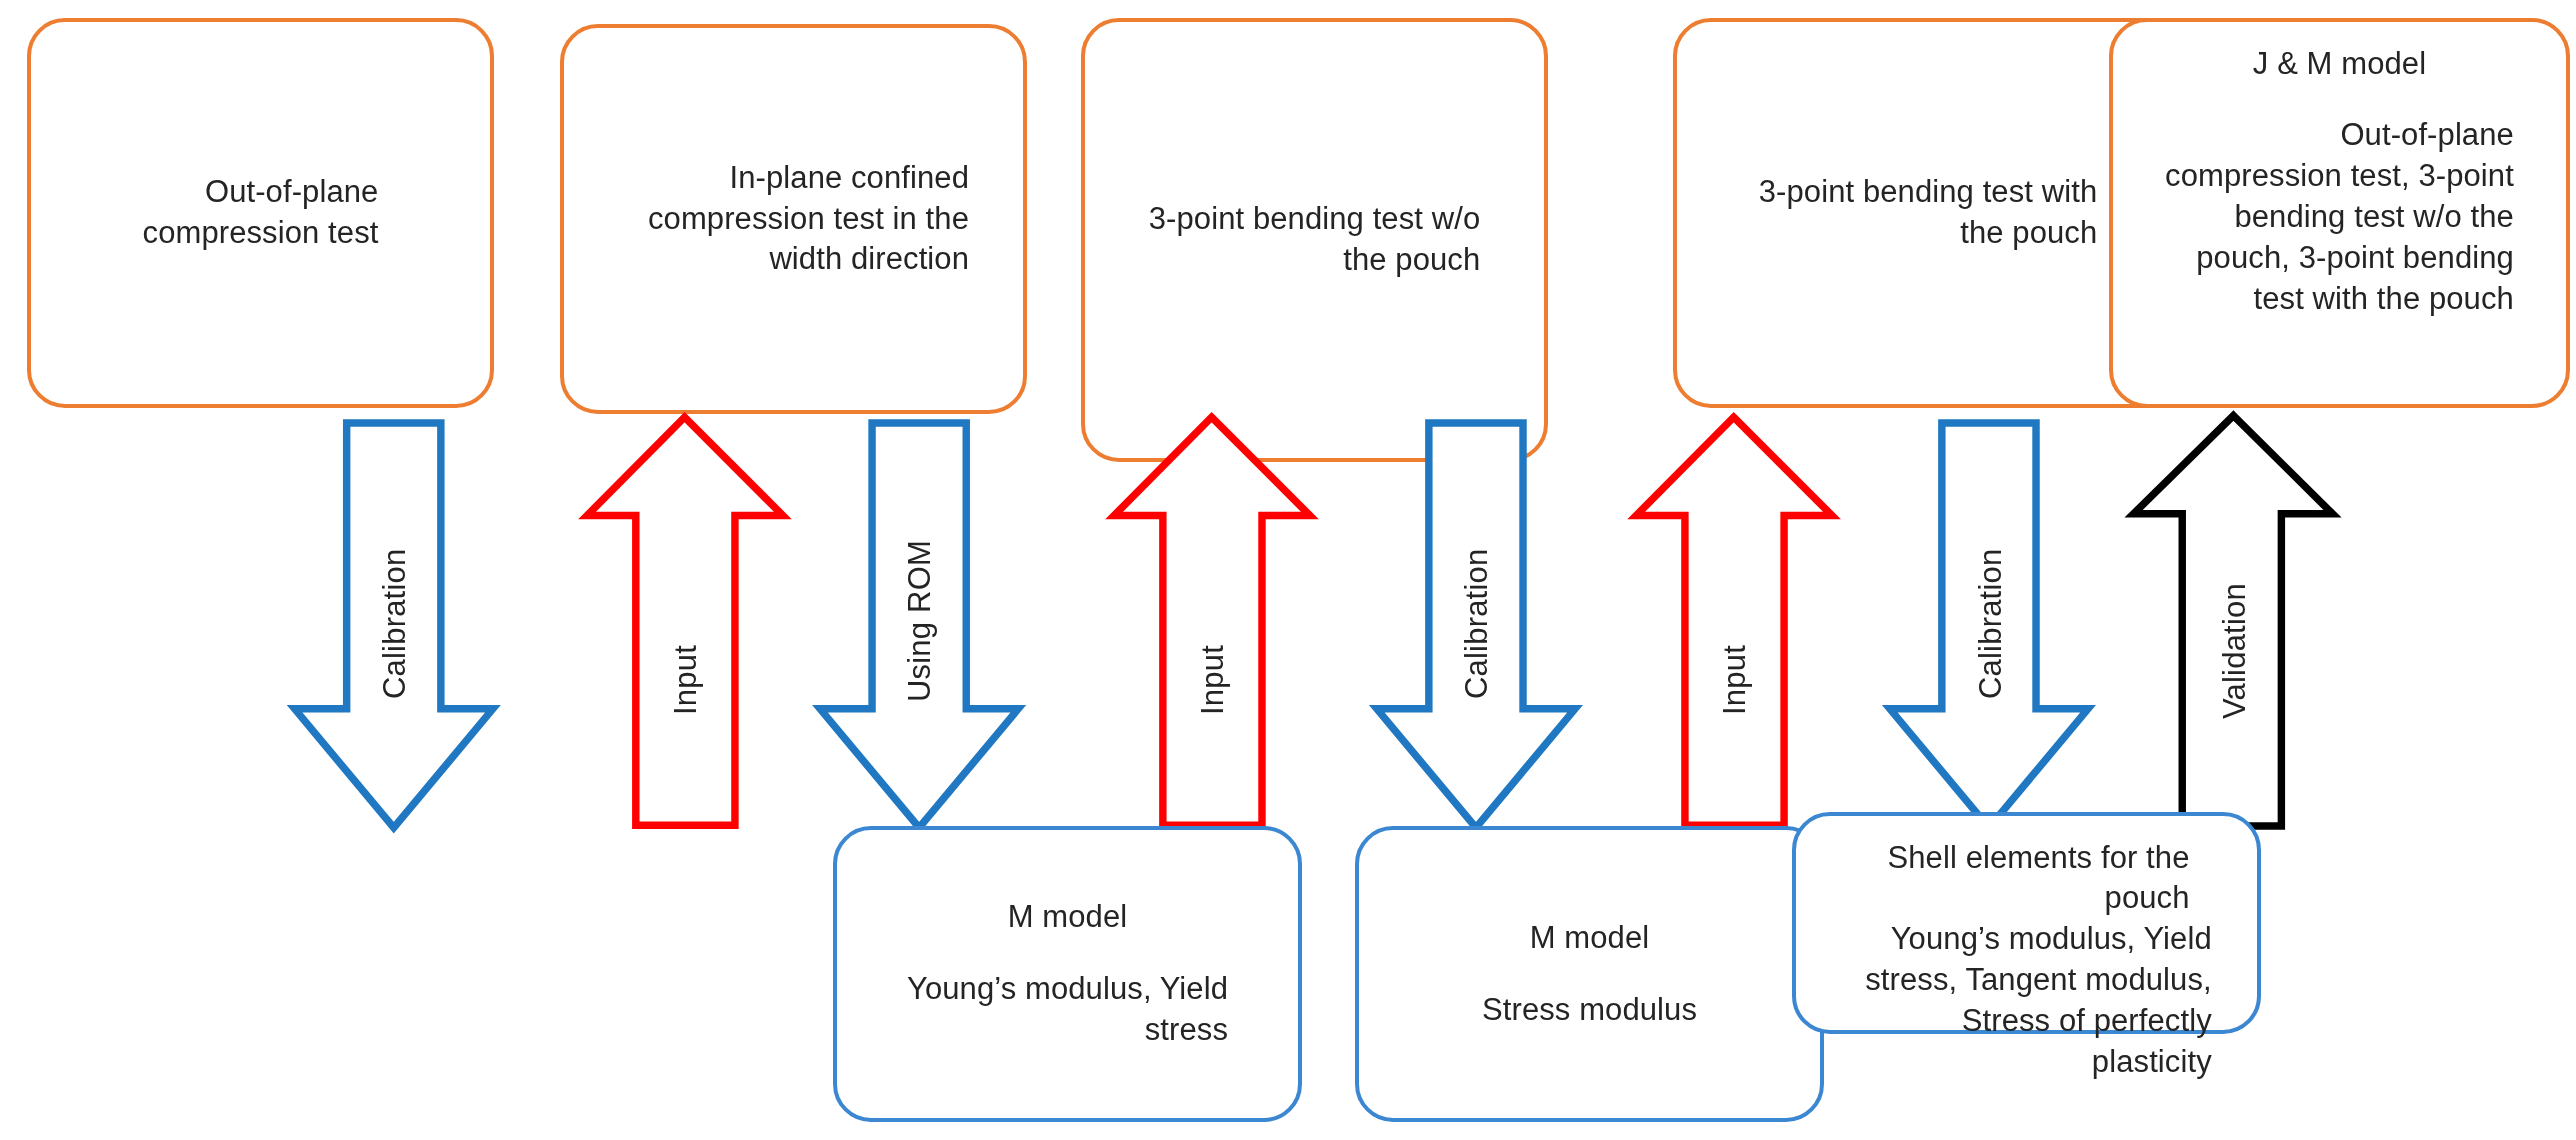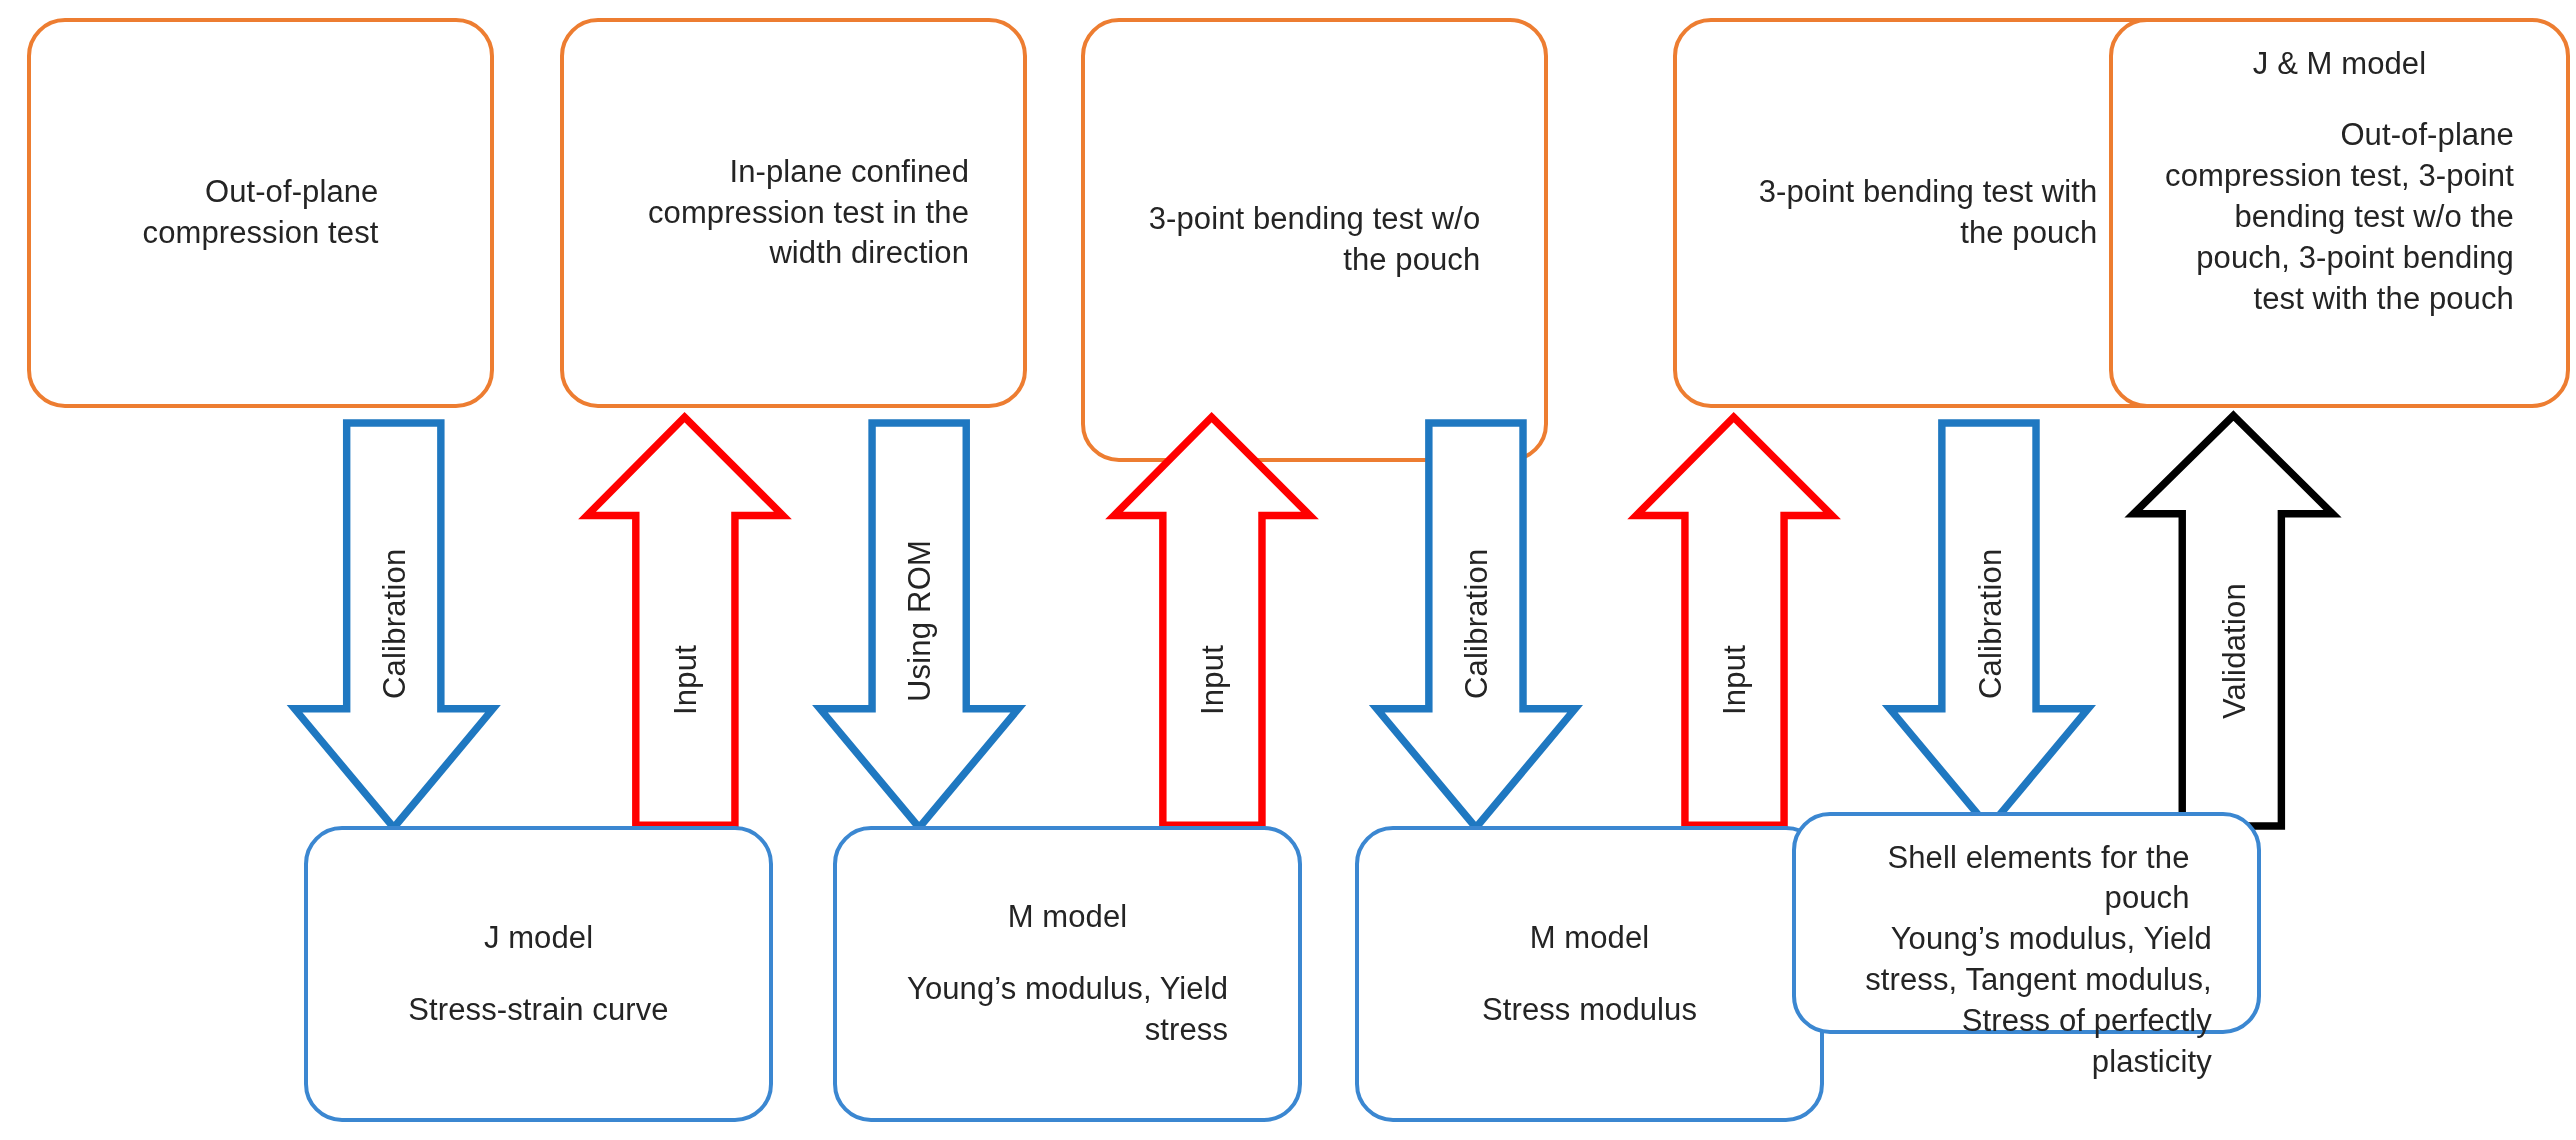--- a/index.html
+++ b/index.html
@@ -58,21 +58,21 @@
 </head>
 <body>
 
 <div id="stage">
 
   <div class="box box-top" style="left:27px;top:18px;width:467px;height:390px;">
     <div class="line">Out-of-plane
 compression test</div>
   </div>
 
-  <div class="box box-top" style="left:560px;top:18px;width:467px;height:390px;padding-left:30px;">
+  <div class="box box-top" style="left:560px;top:24px;width:467px;height:390px;padding-left:30px;">
     <div class="line">In-plane confined
 compression test in the
 width direction</div>
   </div>
 
   <div class="box box-top" style="left:1081px;top:18px;width:467px;height:444px;">
     <div class="line">3-point bending test w/o
 the pouch</div>
   </div>
 
@@ -112,25 +112,20 @@
 
   <div class="arrow-label" style="left:377px;top:517px;height:182px;">Calibration</div>
   <div class="arrow-label" style="left:668px;top:616px;height:99px;">Input</div>
   <div class="arrow-label" style="left:902px;top:512px;height:190px;">Using ROM</div>
   <div class="arrow-label" style="left:1195px;top:616px;height:99px;">Input</div>
   <div class="arrow-label" style="left:1459px;top:517px;height:182px;">Calibration</div>
   <div class="arrow-label" style="left:1717px;top:616px;height:99px;">Input</div>
   <div class="arrow-label" style="left:1973px;top:517px;height:182px;">Calibration</div>
   <div class="arrow-label" style="left:2217px;top:545px;height:174px;">Validation</div>
 
-  <div class="box box-bottom" style="left:304px;top:826px;width:469px;height:296px;">
-    <div class="line title">J model</div>
-    <div class="gap"></div>
-    <div class="line">Stress-strain curve</div>
-  </div>
 
   <div class="box box-bottom" style="left:833px;top:826px;width:469px;height:296px;">
     <div class="line title">M model</div>
     <div class="gap"></div>
     <div class="line">Young’s modulus, Yield
 stress</div>
   </div>
 
   <div class="box box-bottom" style="left:1355px;top:826px;width:469px;height:296px;">
     <div class="line title">M model</div>

